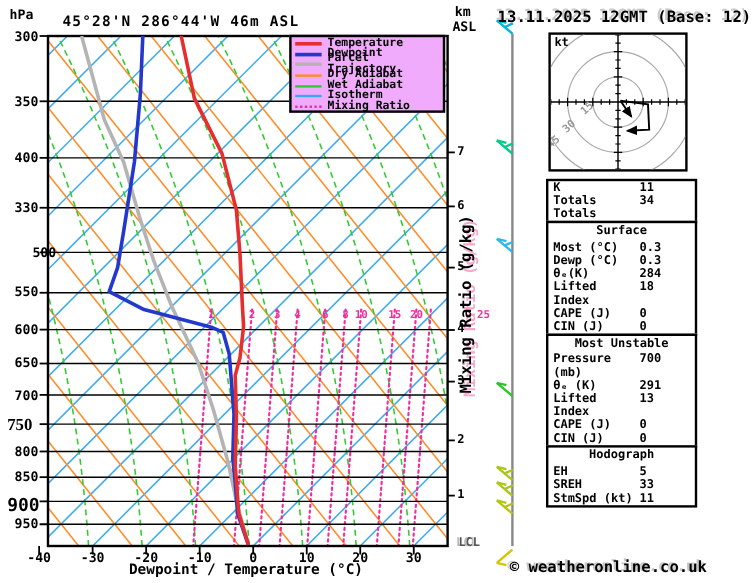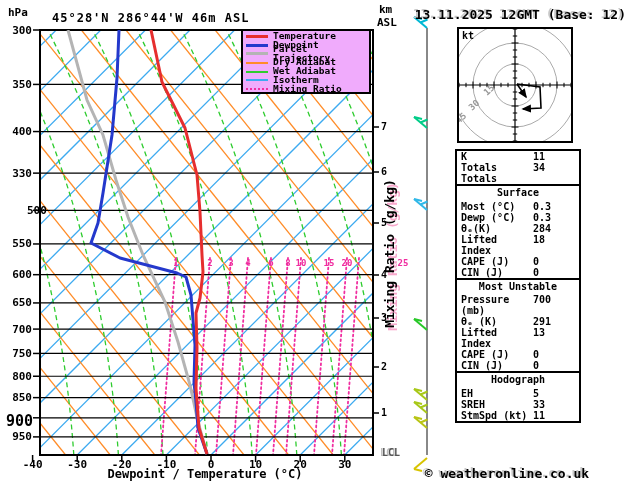--- a/index.html
+++ b/index.html
@@ -382,21 +382,21 @@
   <div id="labels" class="abs z2" style="left:0;top:0;">
       <div class="lbl" style="left:6px;top:23.5px;width:26px;text-align:right;font-size:11px;">300</div>
       <div class="lbl" style="left:6px;top:77.91488270431816px;width:26px;text-align:right;font-size:11px;">350</div>
       <div class="lbl" style="left:6px;top:125.05119812731888px;width:26px;text-align:right;font-size:11px;">400</div>
       <div class="lbl" style="left:6px;top:166.6283749323952px;width:26px;text-align:right;font-size:11px;">330</div>
       <div class="lbl" style="left:6px;top:203.82042694028587px;width:26px;text-align:left;font-size:11px;margin-left:21px;">500</div>
       <div class="lbl" style="left:6px;top:237.46473042562616px;width:26px;text-align:right;font-size:11px;">550</div>
       <div class="lbl" style="left:6px;top:268.17957305971413px;width:26px;text-align:right;font-size:11px;">600</div>
       <div class="lbl" style="left:6px;top:296.4344893161478px;width:26px;text-align:right;font-size:11px;">650</div>
       <div class="lbl" style="left:6px;top:322.59445576403226px;width:26px;text-align:right;font-size:11px;">700</div>
-      <div class="lbl" style="left:6px;top:346.9488018726811px;width:26px;text-align:right;font-size:11px;">750</div>
+      <div class="lbl" style="left:6px;top:346.9488018726811px;width:26px;font-size:14px;font-family:Liberation Serif, serif;">750</div>
       <div class="lbl" style="left:6px;top:369.730771187033px;width:26px;text-align:right;font-size:11px;">800</div>
       <div class="lbl" style="left:6px;top:391.13114184275565px;width:26px;text-align:right;font-size:11px;">850</div>
       <div class="lbl" style="left:6px;top:412px;width:26px;text-align:center;font-size:15px;">900</div>
       <div class="lbl" style="left:6px;top:430.393569326166px;width:26px;text-align:right;font-size:11px;">950</div>
       <div class="lbl" style="left:12.599999999999994px;top:458px;width:40px;text-align:center;font-size:11px;">-40</div>
       <div class="lbl" style="left:57.19999999999999px;top:458px;width:40px;text-align:center;font-size:11px;">-30</div>
       <div class="lbl" style="left:101.8px;top:458px;width:40px;text-align:center;font-size:11px;">-20</div>
       <div class="lbl" style="left:146.4px;top:458px;width:40px;text-align:center;font-size:11px;">-10</div>
       <div class="lbl" style="left:191px;top:458px;width:40px;text-align:center;font-size:11px;">0</div>
       <div class="lbl" style="left:235.6px;top:458px;width:40px;text-align:center;font-size:11px;">10</div>

